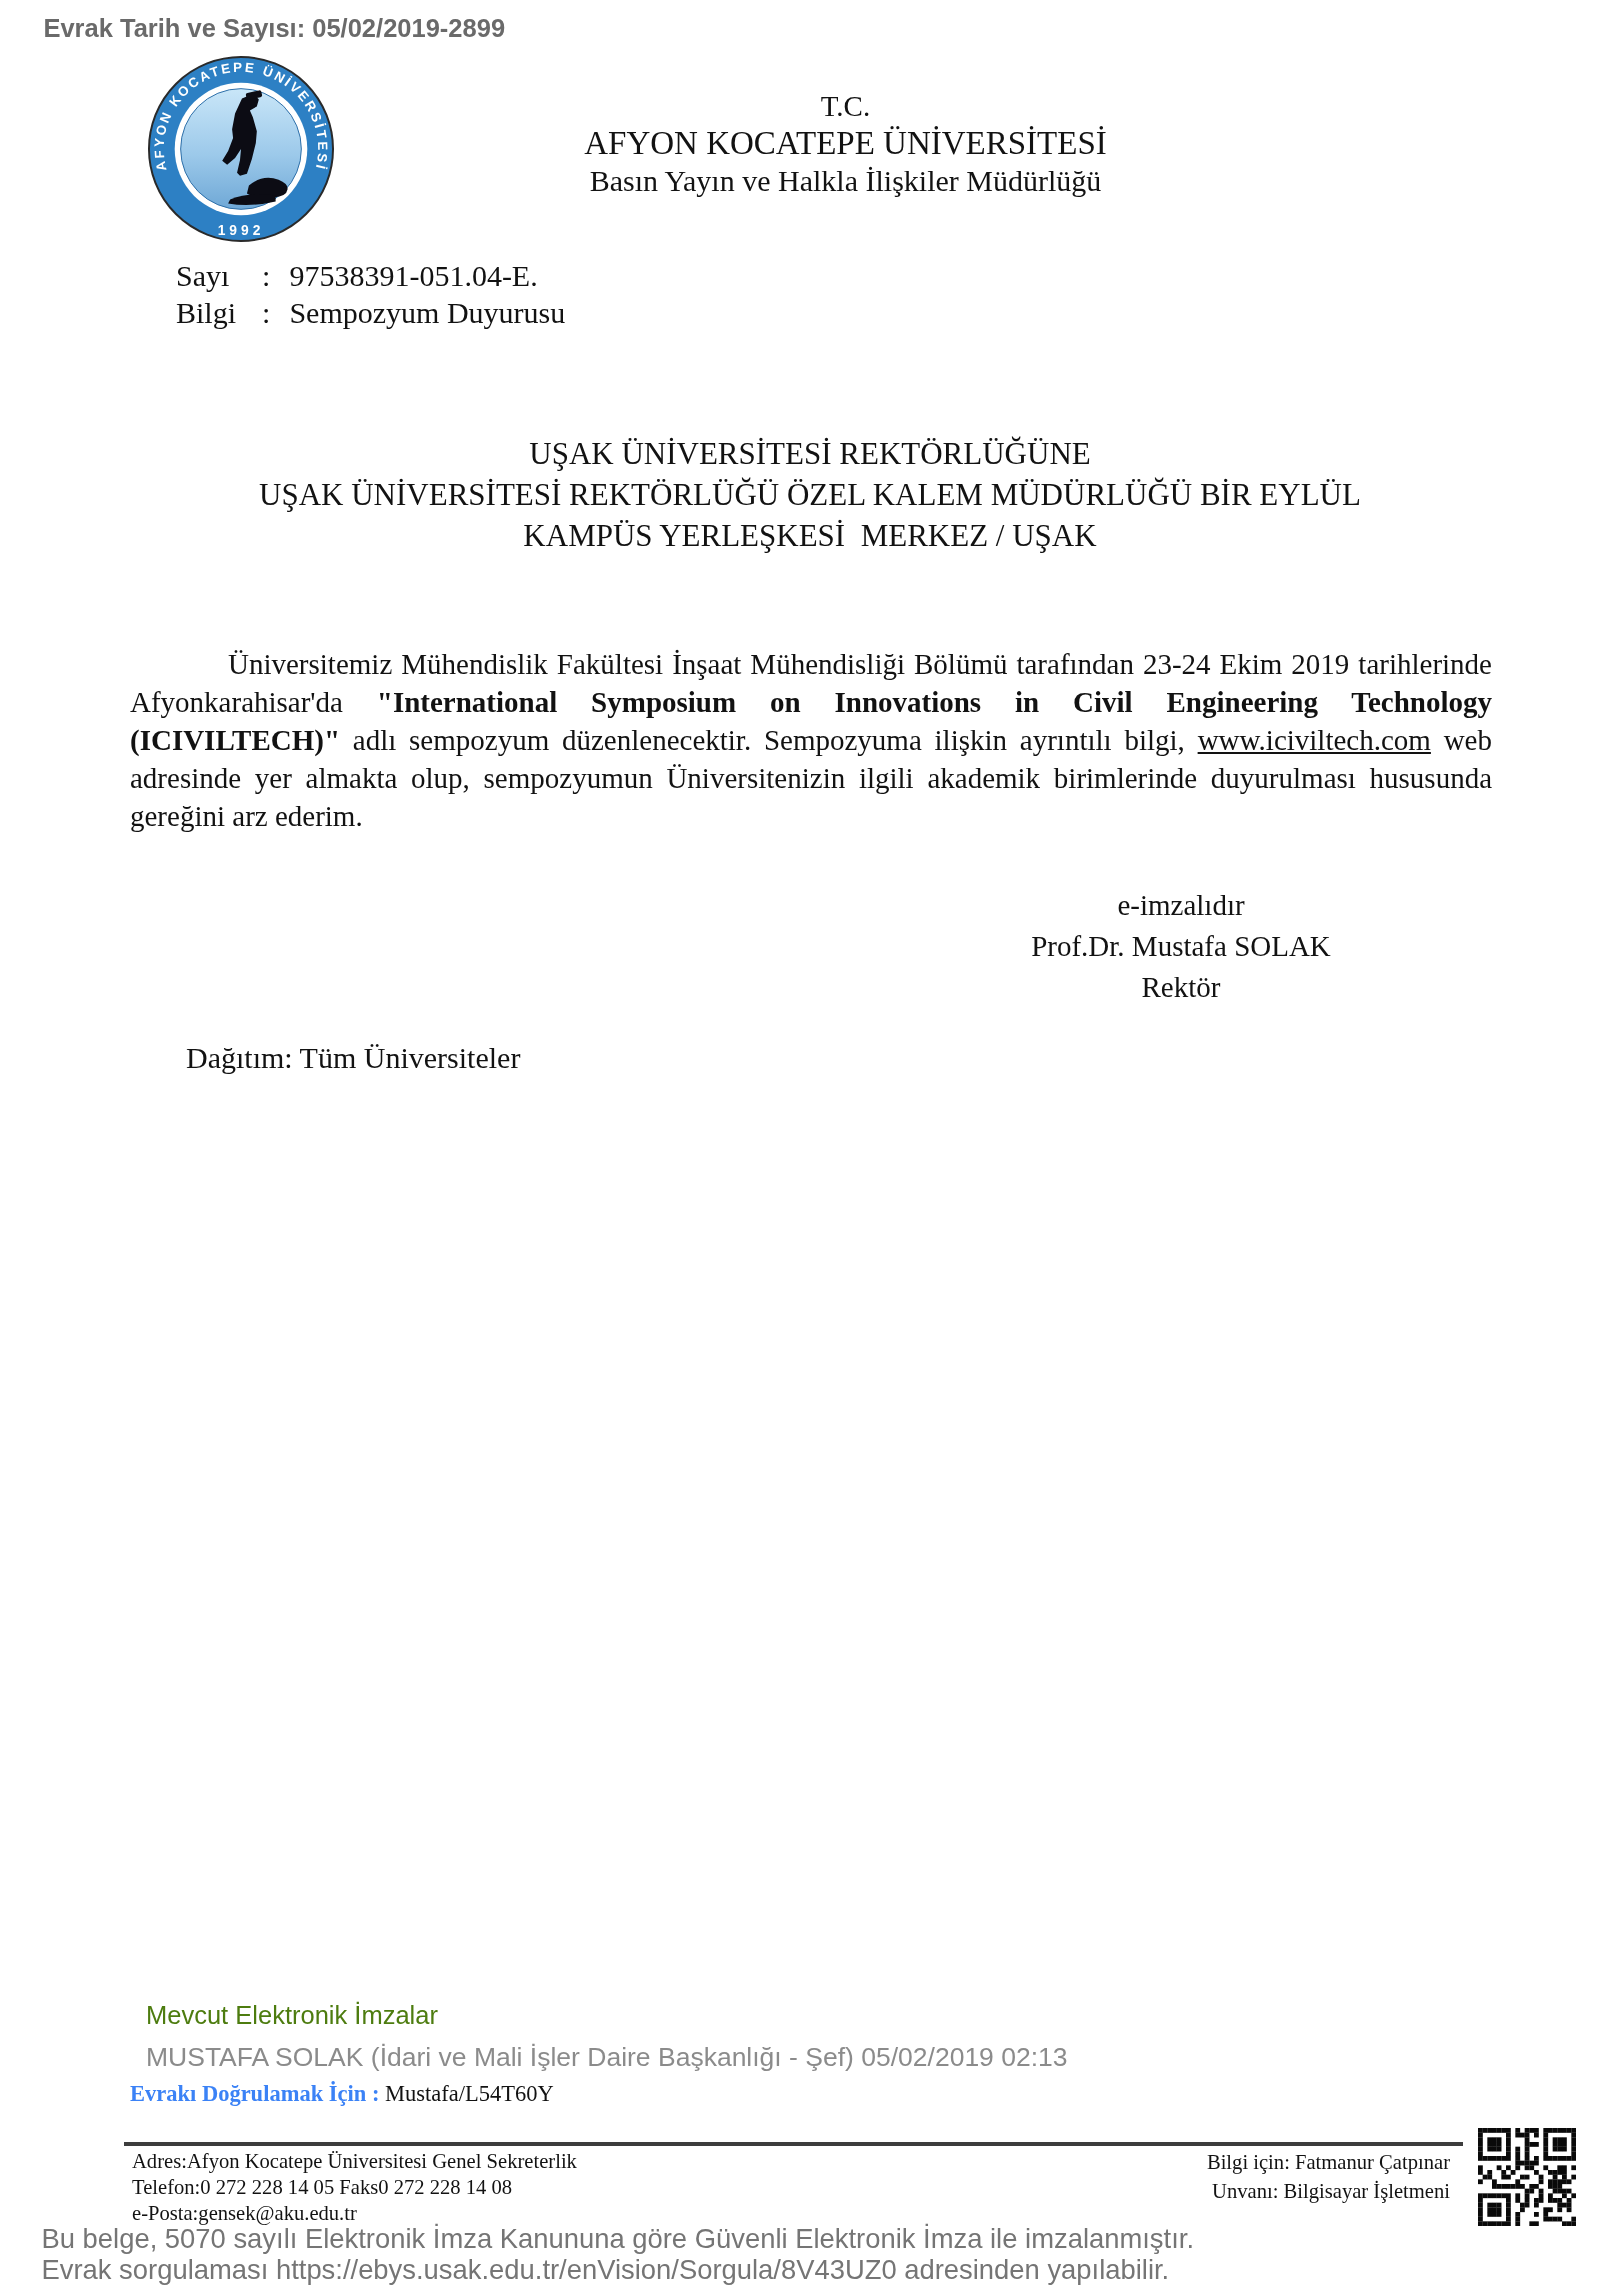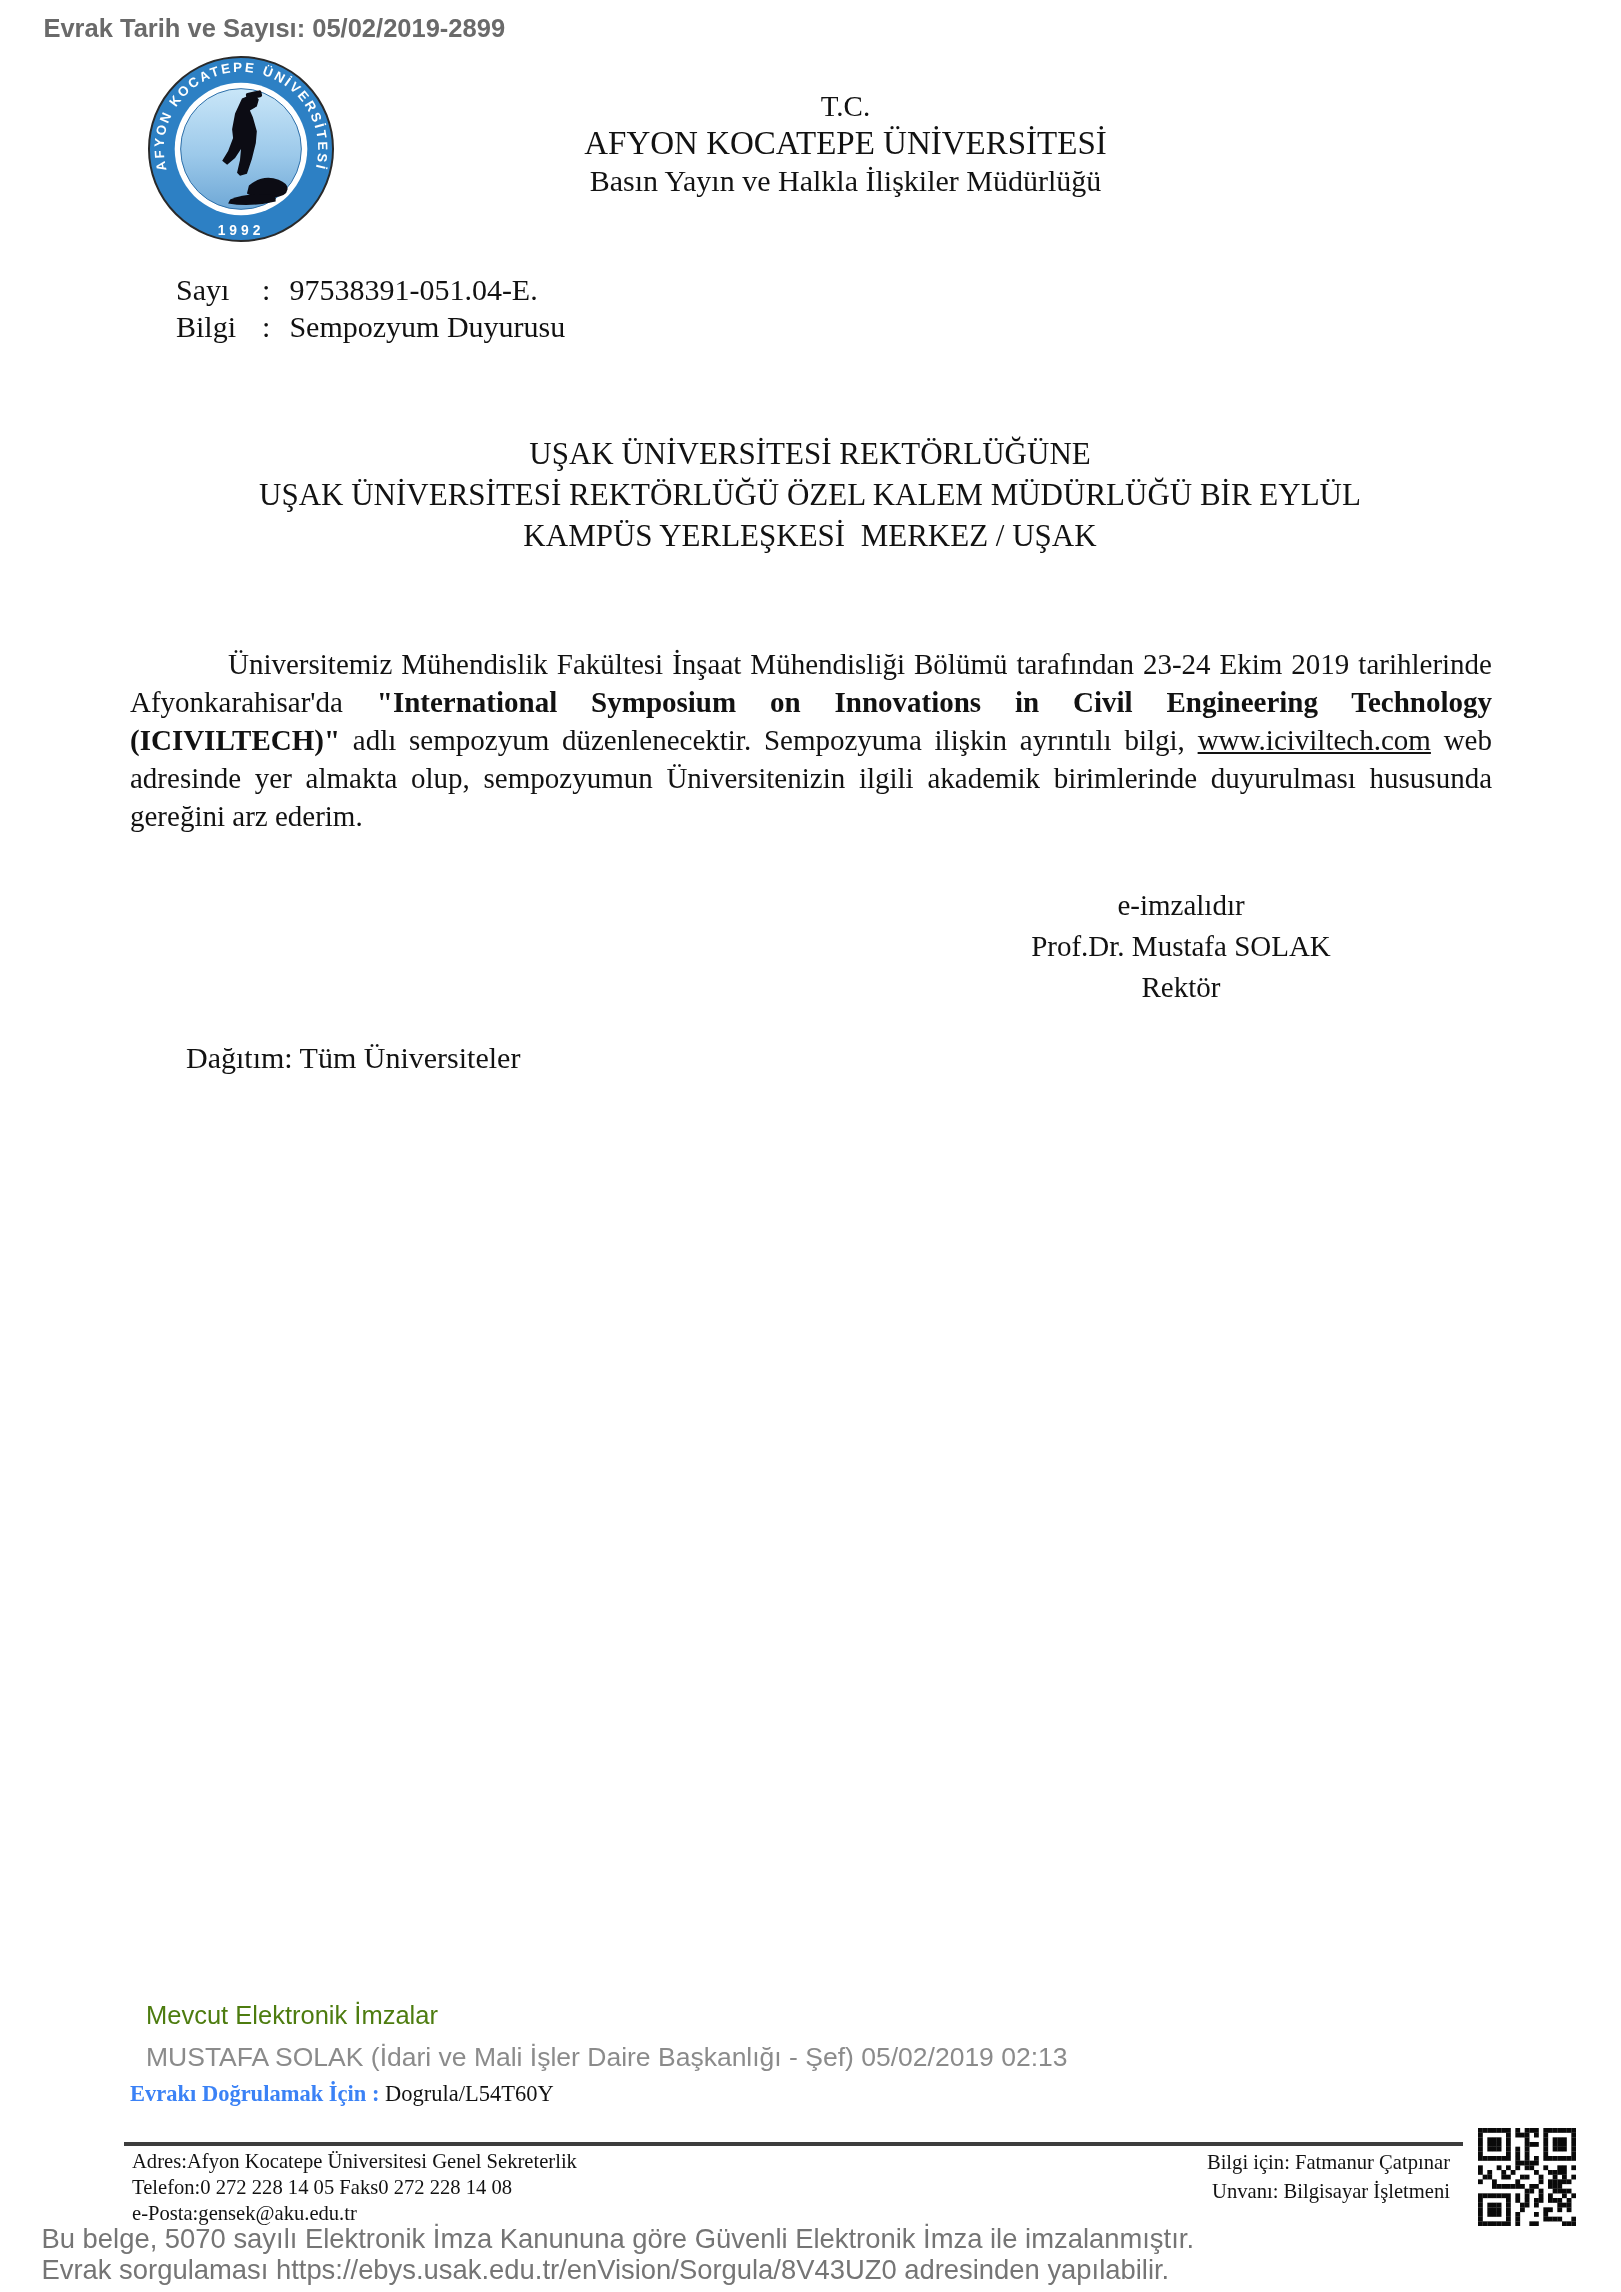--- a/index.html
+++ b/index.html
@@ -18,21 +18,21 @@
   
   .logo-wrap{left:147px;top:55px;width:188px;height:188px;}
 
   
   .letterhead{left:473px;top:88px;width:745px;text-align:center;line-height:37px;}
   .letterhead .tc{font-size:29px;}
   .letterhead .uni{font-size:33px;}
   .letterhead .dept{font-size:30px;}
 
   
-  .meta{left:176px;top:271px;font-size:30px;line-height:37px;}
+  .meta{left:176px;top:257px;font-size:30px;line-height:37px;}
   .meta .row{display:flex;}
   .meta .lbl{width:86px;display:inline-block;}
   .meta .col{width:27.4px;display:inline-block;}
 
   
   .recipient{left:124px;top:433px;width:1372px;text-align:center;font-size:31px;line-height:41px;}
 
   
   .bodytext{
     left:130px;top:616px;width:1362px;font-size:29px;line-height:38px;
@@ -131,21 +131,21 @@
     <div>Prof.Dr. Mustafa SOLAK</div>
     <div>Rektör</div>
   </div>
 
   <div class="abs distribution">Dağıtım: Tüm Üniversiteler</div>
 
   <div class="abs sans esig-heading">Mevcut Elektronik İmzalar</div>
   <div class="abs sans esig-entry">MUSTAFA SOLAK (İdari ve Mali İşler Daire Başkanlığı - Şef) 05/02/2019 02:13</div>
   <div class="abs esig-verify">
     <span class="vl">Evrakı Doğrulamak İçin :</span>
-    <span>Dogrula/L54T60Y</span>
+    <span>Mustafa/L54T60Y</span>
   </div>
 
   <div class="abs footer-rule"></div>
   <div class="abs footer-left">
     <div>Adres:Afyon Kocatepe Üniversitesi Genel Sekreterlik</div>
     <div>Telefon:0 272 228 14 05 Faks0 272 228 14 08</div>
     <div>e-Posta:gensek@aku.edu.tr</div>
   </div>
   <div class="abs footer-right">
     <div>Bilgi için: Fatmanur Çatpınar</div>

